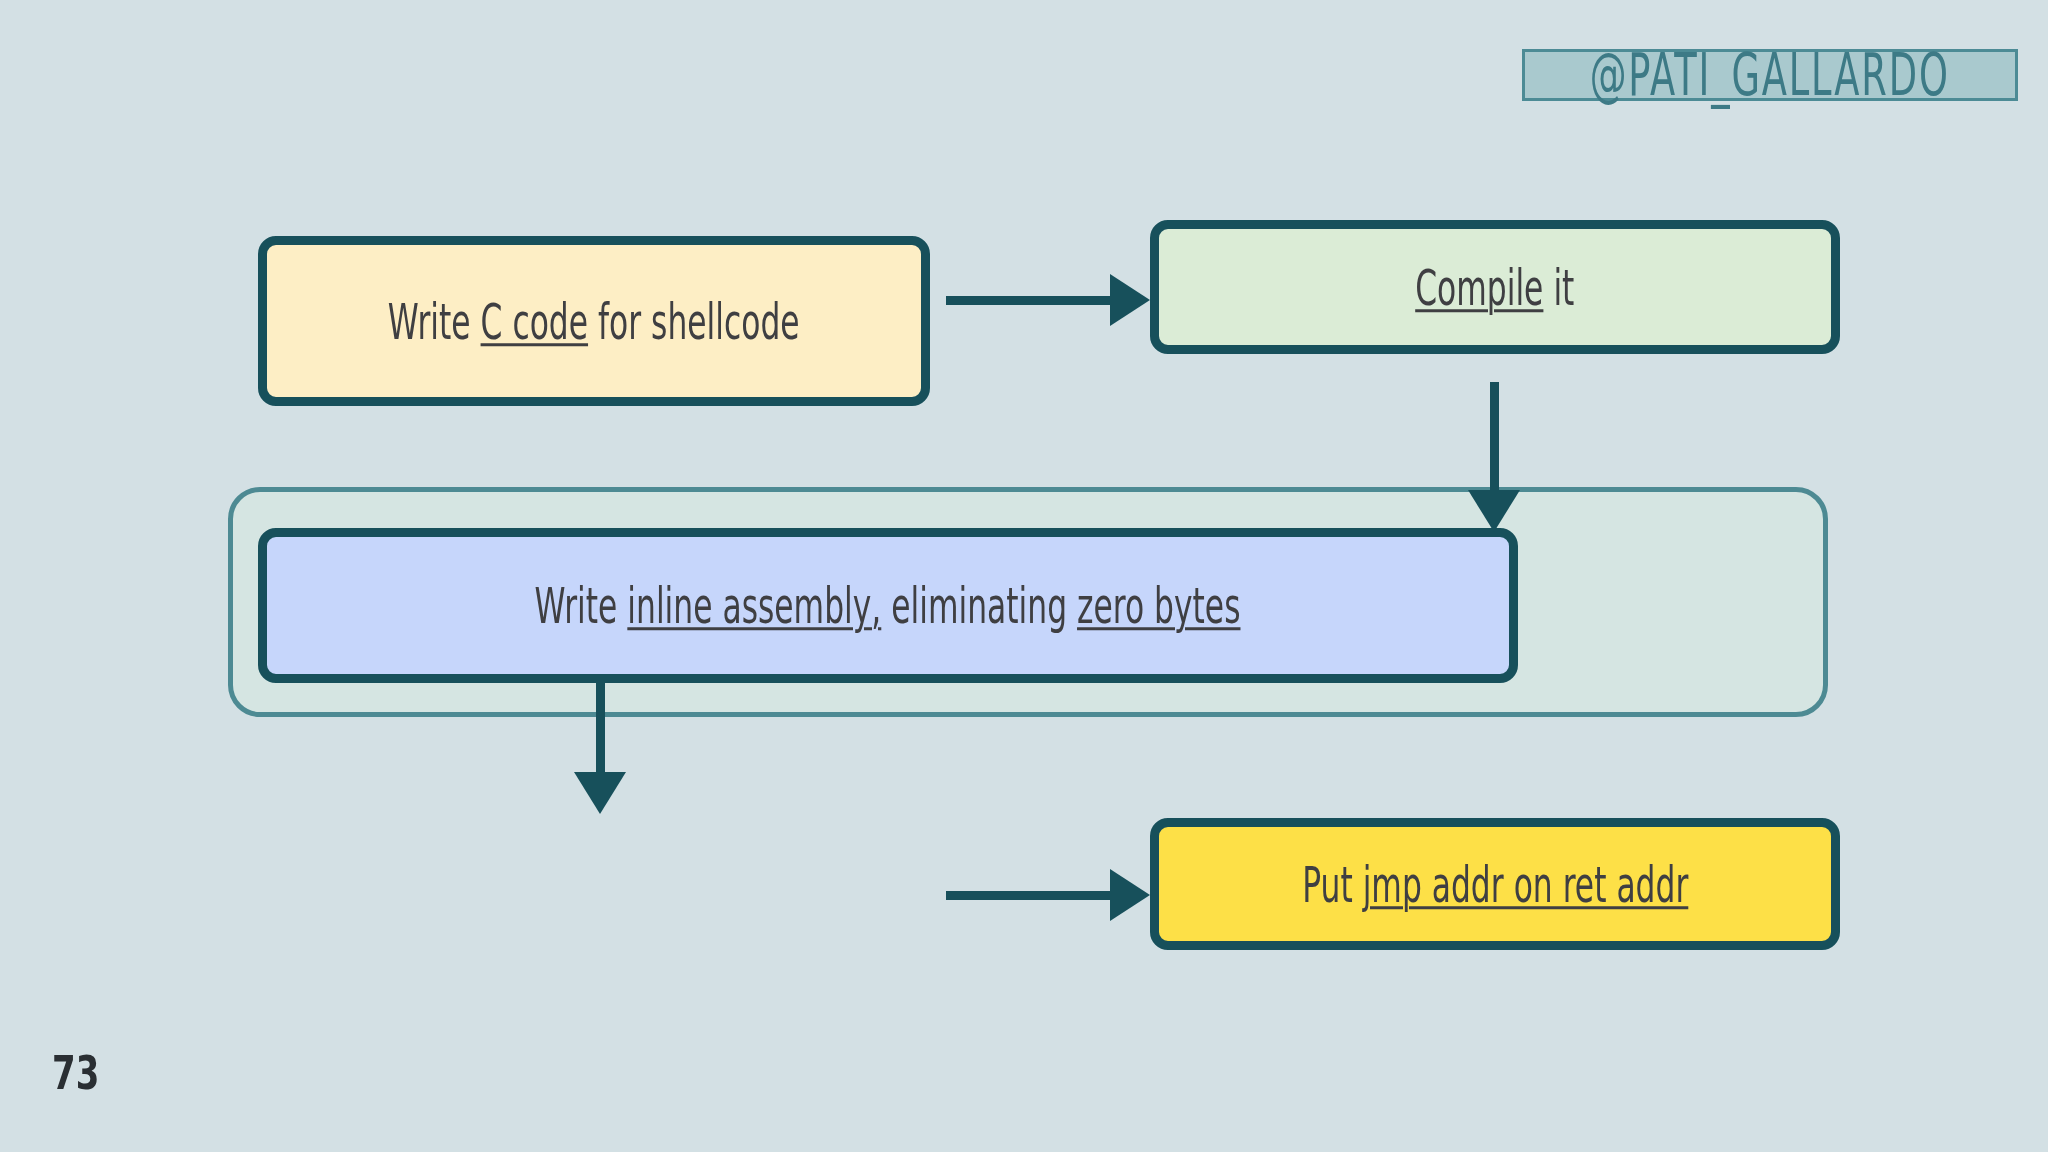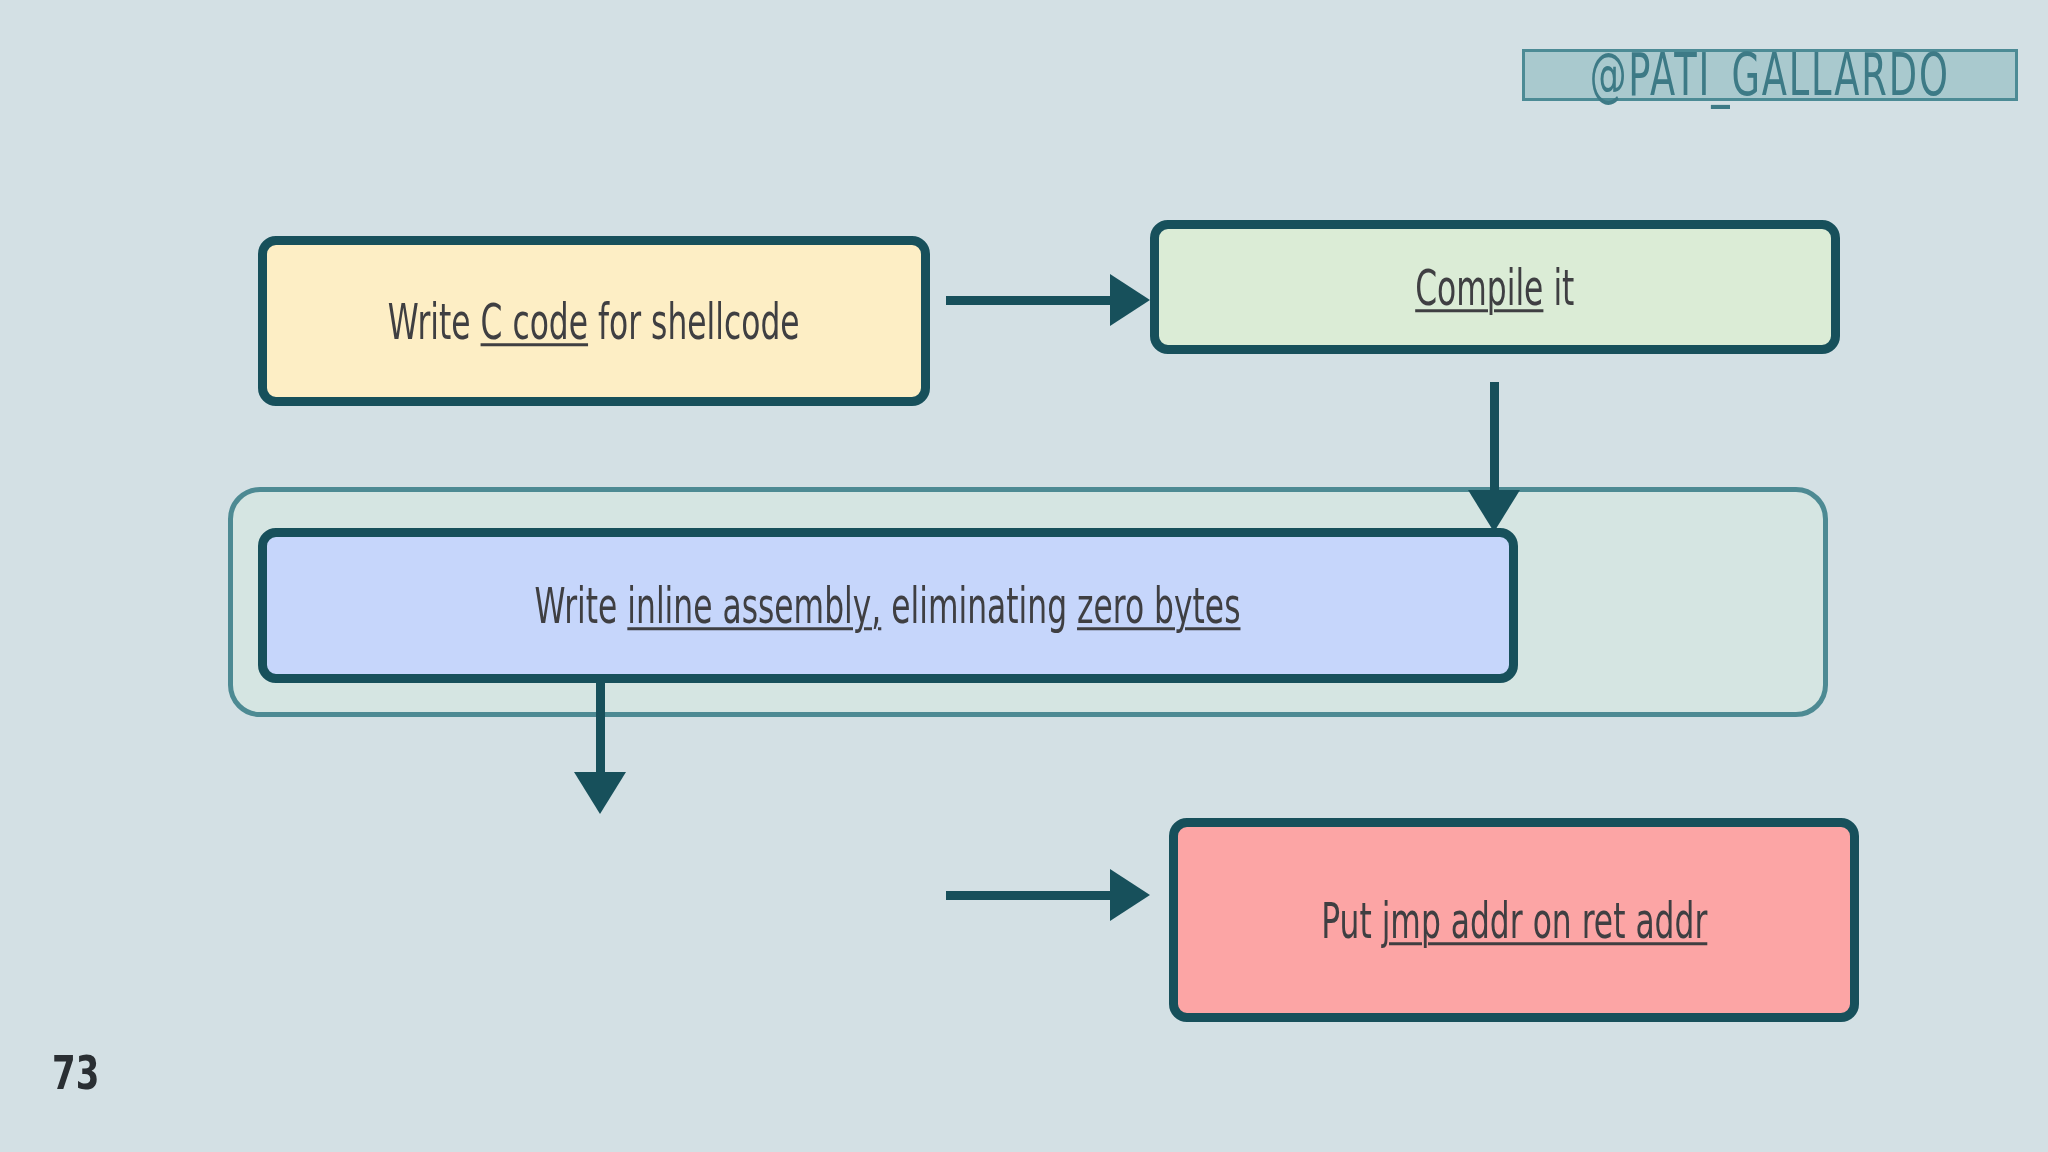--- a/index.html
+++ b/index.html
@@ -69,21 +69,21 @@
   .node-label u {
     text-decoration: underline;
     text-underline-offset: 3px;
     text-decoration-thickness: 2px;
   }
 
   #node-c-code     { left: 258px; top: 215px; width: 672px; height: 170px; background: #fdeec5; margin-top: 21px; }
   #node-compile    { left: 1150px; top: 220px; width: 690px; height: 134px; background: #dbecd6; }
   #node-asm        { left: 258px; top: 528px; width: 1260px; height: 155px; background: #c6d6fb; }
   #node-charbuf    { left: 258px; top: 812px; width: 688px; height: 164px; background: #e2d9ee; }
-  #node-jmpaddr    { left: 1150px; top: 818px; width: 690px; height: 204px; background: #fca5a5; margin-left: 19px; }
+  #node-jmpaddr    { left: 1150px; top: 818px; width: 690px; height: 132px; background: #fde047; }
 
   
   .highlight-frame {
     position: absolute;
     left: 228px;
     top: 487px;
     width: 1600px;
     height: 230px;
     box-sizing: border-box;
     background: #d5e5e2;

